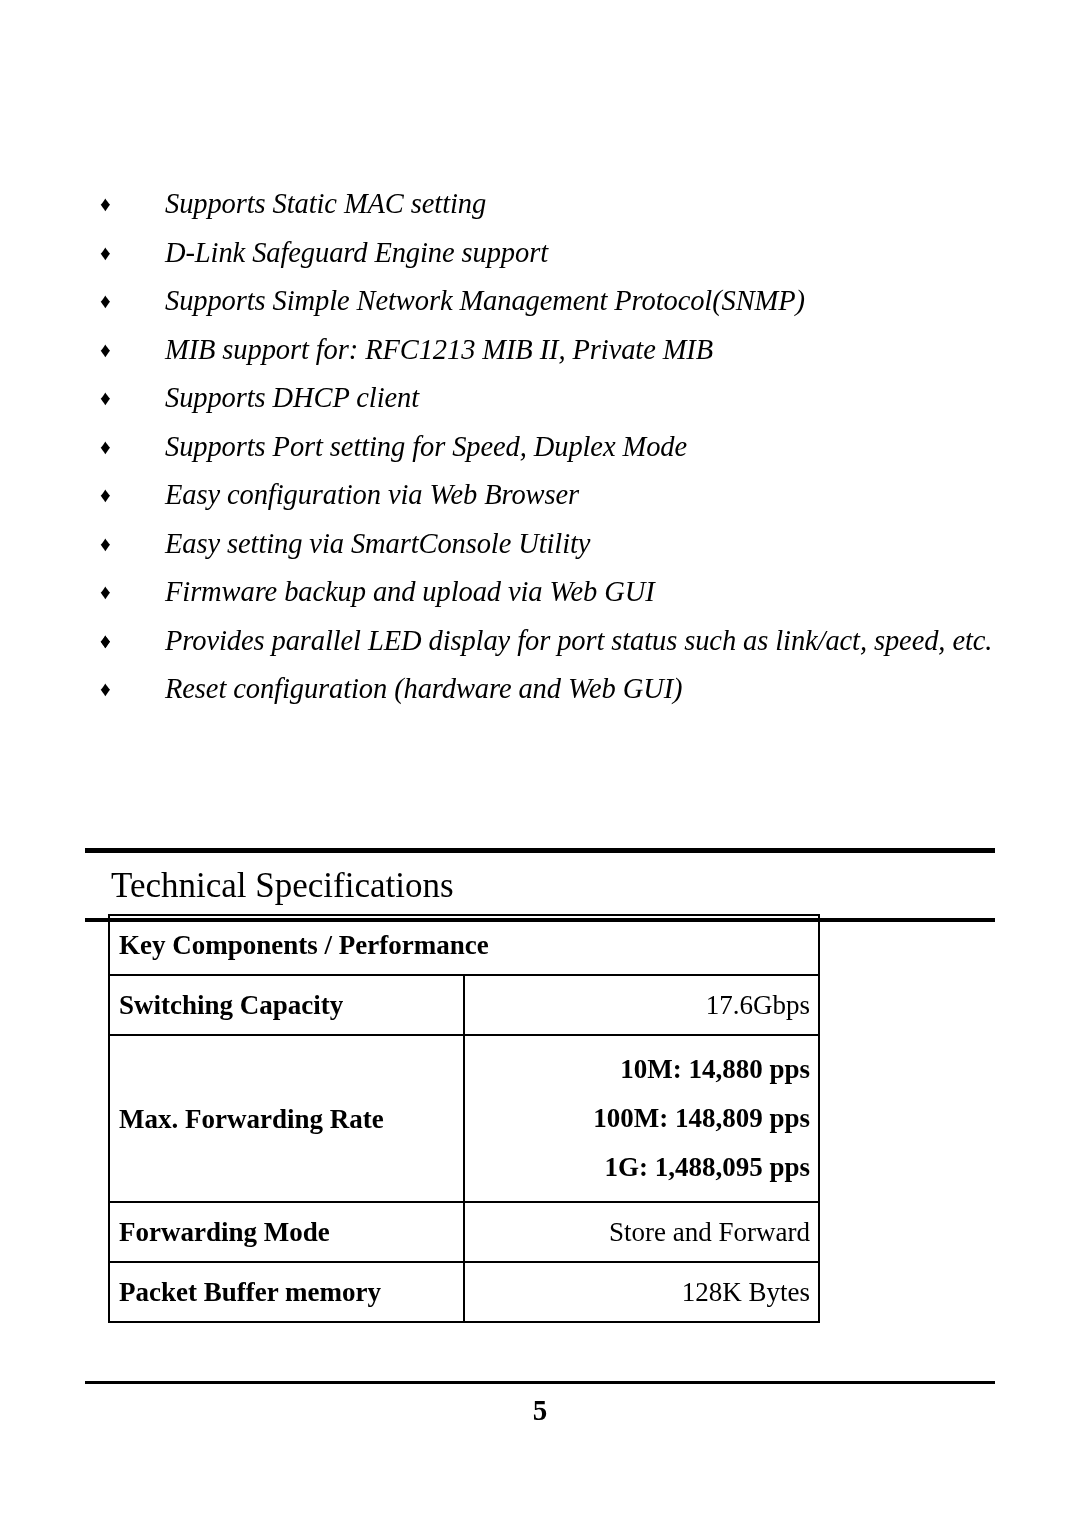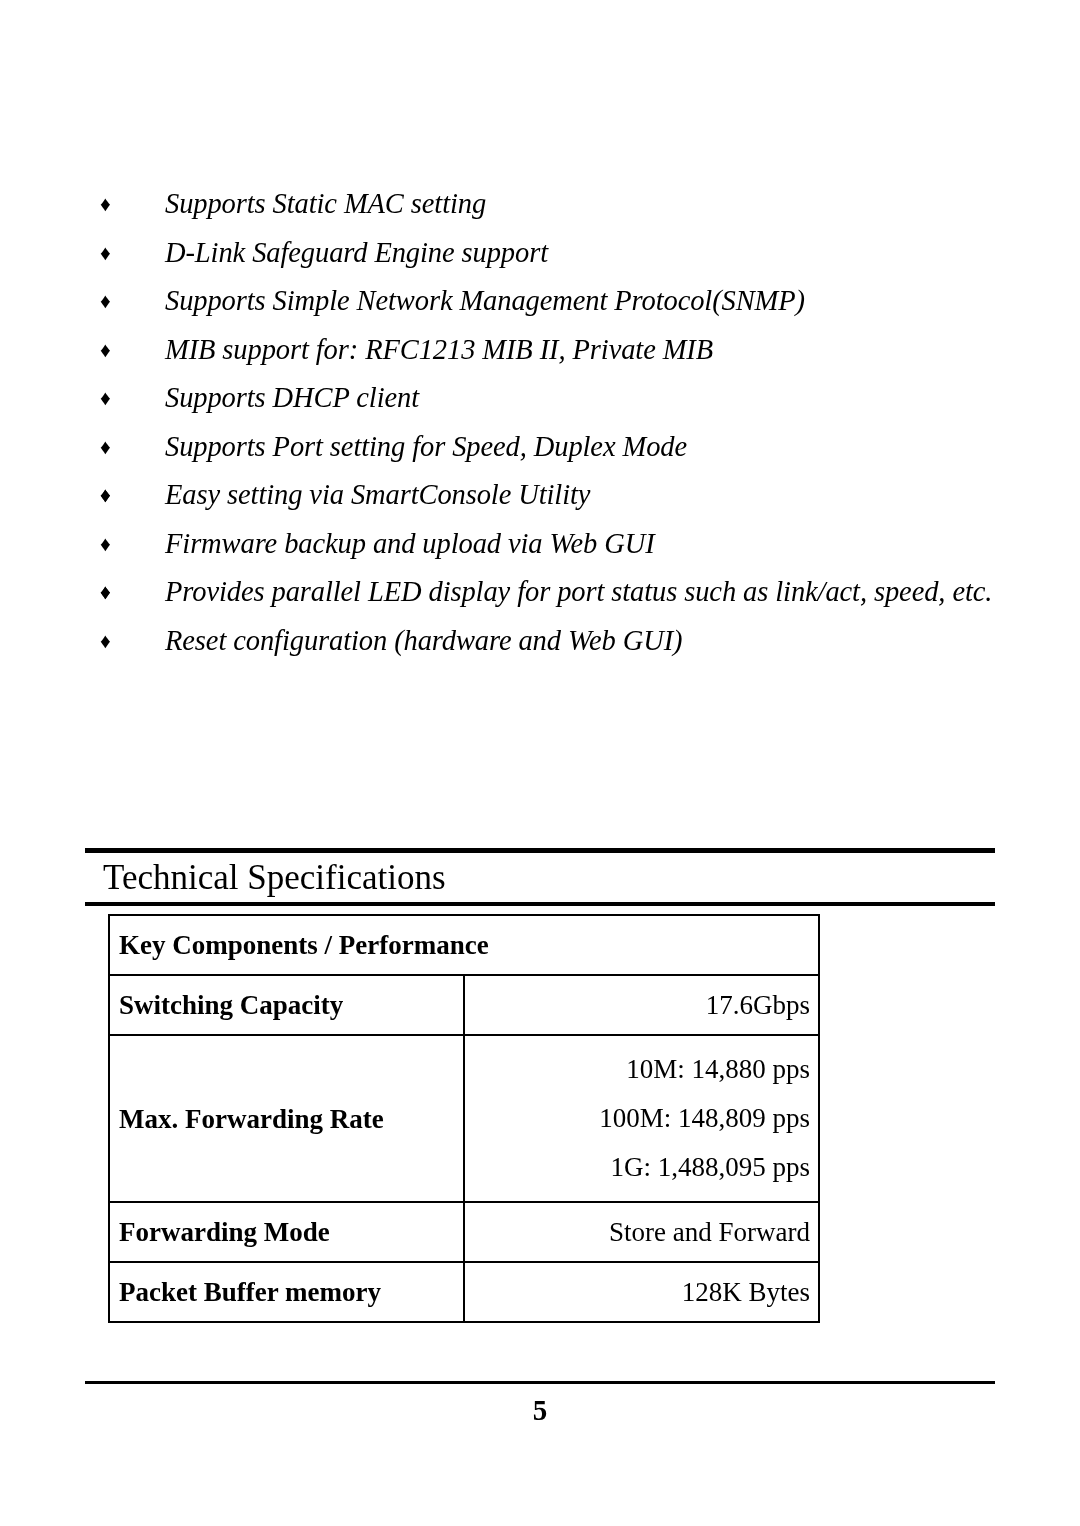--- a/index.html
+++ b/index.html
@@ -67,21 +67,21 @@
     border-top: 4px solid #000000;
     width: 910px;
   }
   .section-title {
     font-size: 35px;
     line-height: 46px;
     padding-left: 18px;
     padding-top: 2px;
     padding-bottom: 1px;
     font-weight: normal;
-    margin: 0;
+    margin: 8px;
     white-space: nowrap;
   }
 
   
   .spec-table {
     position: absolute;
     left: 108px;
     top: 914px;
     width: 712px;
     border-collapse: collapse;
@@ -106,20 +106,21 @@
   .spec-table td.header-cell {
     font-weight: bold;
     white-space: nowrap;
   }
   .multiline-value {
     display: block;
   }
   .multiline-value span {
     display: block;
     line-height: 49px;
+    font-weight: bold;
   }
 
   
   .page-footer {
     position: absolute;
     left: 85px;
     top: 1381px;
     width: 910px;
   }
   .footer-rule {
@@ -158,20 +159,21 @@
   <li class="feature-item">
     <span class="feature-bullet">♦</span>
     <span class="feature-text">Supports DHCP client</span>
   </li>
   <li class="feature-item">
     <span class="feature-bullet">♦</span>
     <span class="feature-text">Supports Port setting for Speed, Duplex Mode</span>
   </li>
   <li class="feature-item">
     <span class="feature-bullet">♦</span>
+    <span class="feature-text">Easy configuration via Web Browser</span>
   </li>
   <li class="feature-item">
     <span class="feature-bullet">♦</span>
     <span class="feature-text">Easy setting via SmartConsole Utility</span>
   </li>
   <li class="feature-item">
     <span class="feature-bullet">♦</span>
     <span class="feature-text">Firmware backup and upload via Web GUI</span>
   </li>
   <li class="feature-item">

